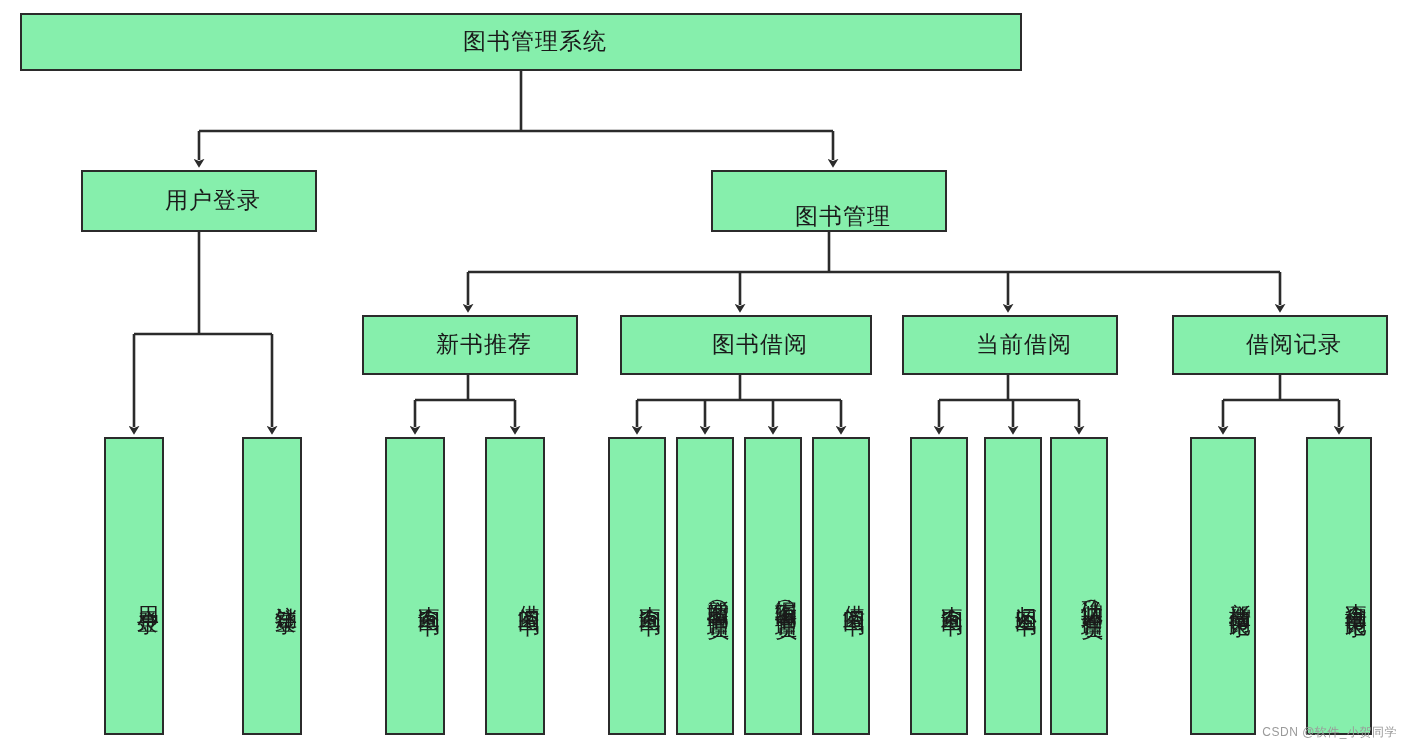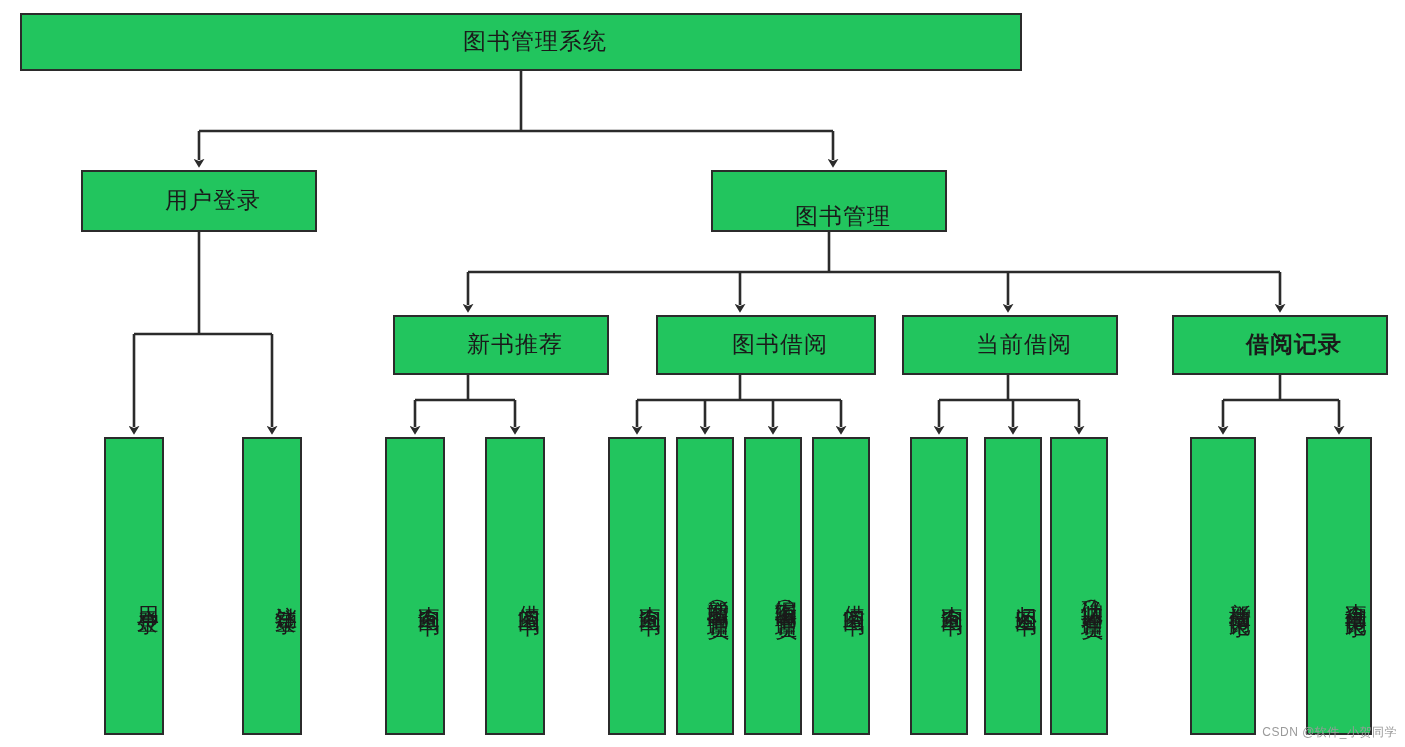--- a/index.html
+++ b/index.html
@@ -22,21 +22,21 @@
     position: absolute;
     left: 0;
     top: 0;
     width: 1405px;
     height: 747px;
     pointer-events: none;
   }
   .node {
     position: absolute;
     box-sizing: border-box;
-    background: #22c55e;
+    background: #86efac;
     border: 2px solid #2b2b2b;
     display: flex;
     align-items: center;
     justify-content: center;
     color: #1a1a1a;
     z-index: 2;
     padding-left: 28px;
   }
   .node .lbl {
     display: block;
@@ -135,30 +135,30 @@
     <span class="lbl">图书管理系统</span>
   </div>
 
   <div class="node h" style="left: 81px; top: 170px; width: 236px; height: 62px;">
     <span class="lbl">用户登录</span>
   </div>
   <div class="node h" style="left: 711px; top: 170px; width: 236px; height: 62px; align-items: flex-end;">
     <span class="lbl">图书管理</span>
   </div>
 
-  <div class="node h" style="left: 362px; top: 315px; width: 216px; height: 60px; margin-left: 31px;">
+  <div class="node h" style="left: 362px; top: 315px; width: 216px; height: 60px;">
     <span class="lbl">新书推荐</span>
   </div>
-  <div class="node h" style="left: 656px; top: 315px; width: 220px; height: 60px;">
+  <div class="node h" style="left: 620px; top: 315px; width: 252px; height: 60px;">
     <span class="lbl">图书借阅</span>
   </div>
   <div class="node h" style="left: 902px; top: 315px; width: 216px; height: 60px;">
     <span class="lbl">当前借阅</span>
   </div>
-  <div class="node h" style="left: 1172px; top: 315px; width: 216px; height: 60px; font-weight: bold;">
+  <div class="node h" style="left: 1172px; top: 315px; width: 216px; height: 60px;">
     <span class="lbl">借阅记录</span>
   </div>
 
   <div class="node v" style="left: 104px; top: 437px; width: 60px; height: 298px;">
     <span class="lbl">用户登录</span>
   </div>
   <div class="node v" style="left: 242px; top: 437px; width: 60px; height: 298px;">
     <span class="lbl">注销登录</span>
   </div>
   <div class="node v" style="left: 385px; top: 437px; width: 60px; height: 298px;">

